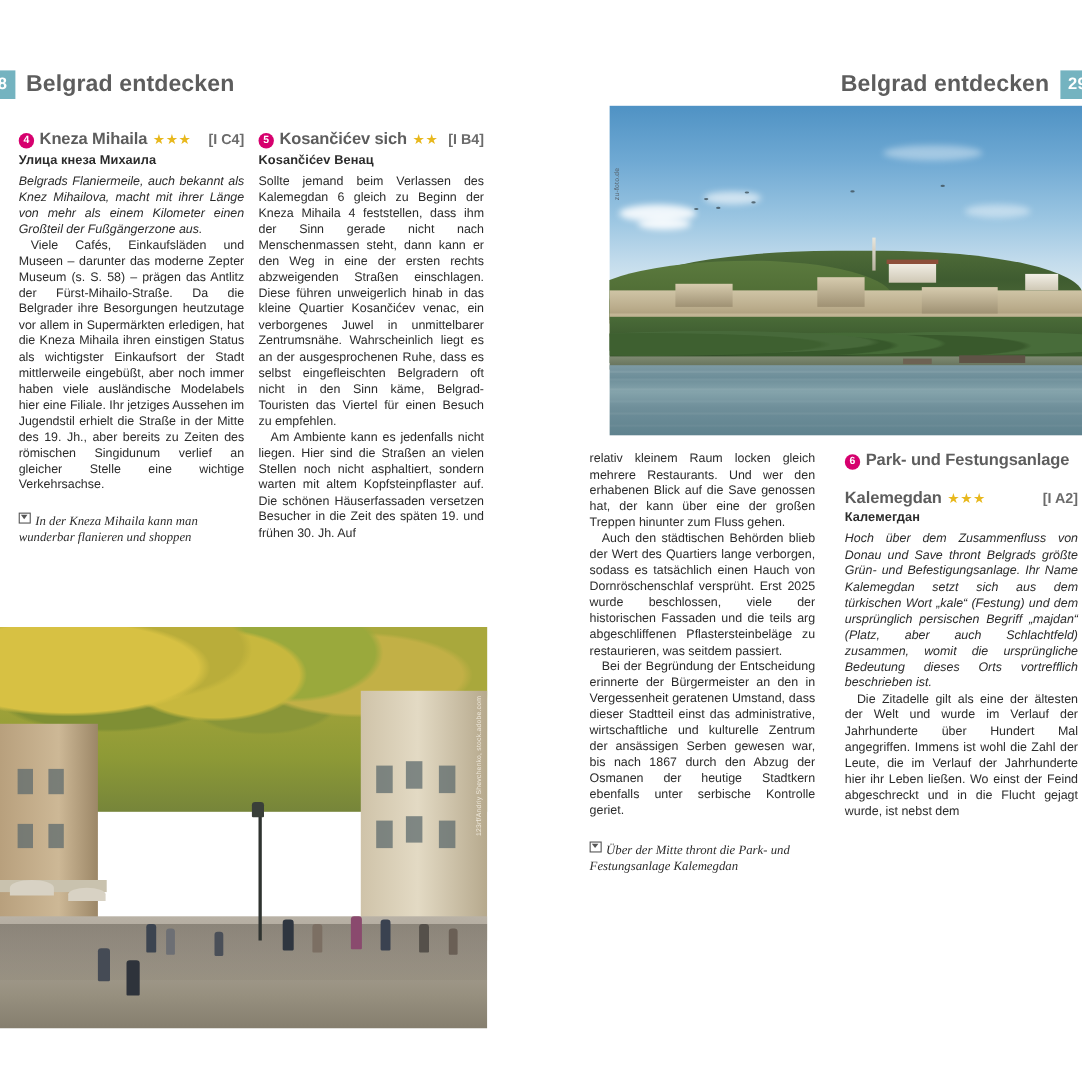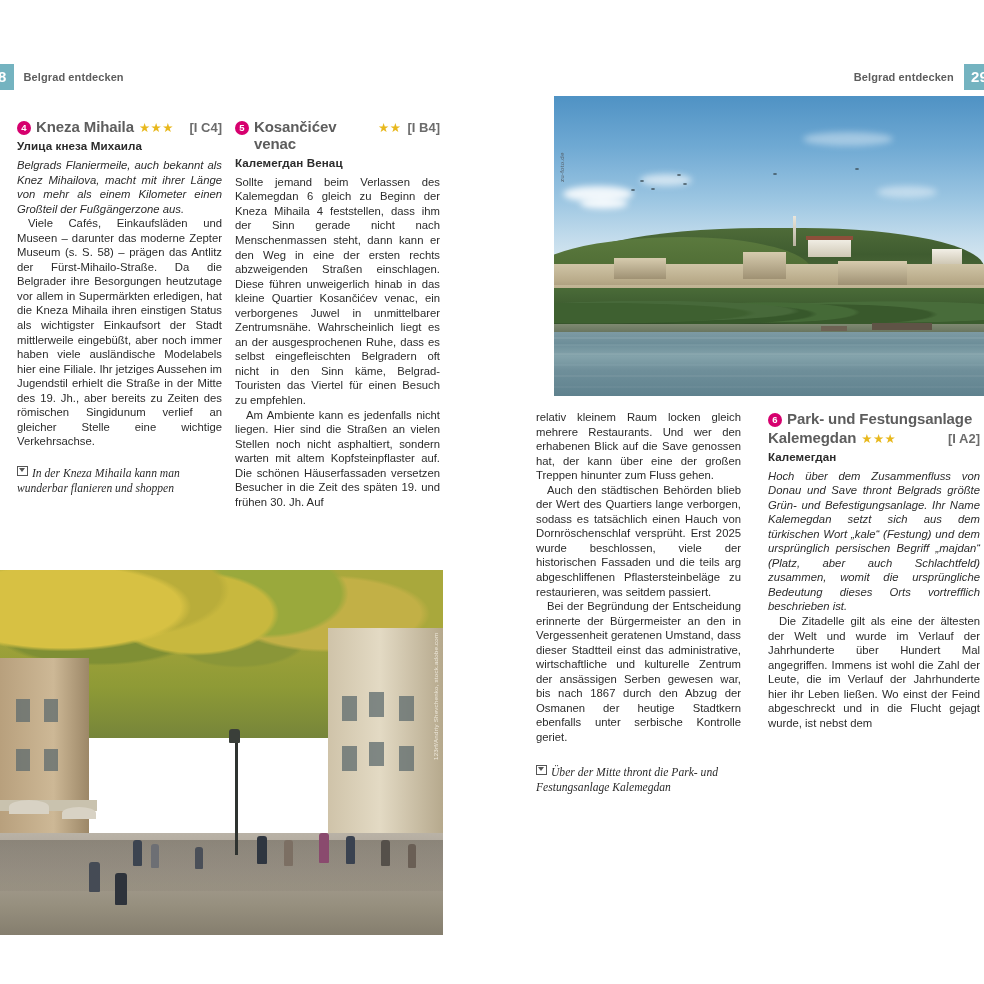--- a/index.html
+++ b/index.html
@@ -18,21 +18,21 @@
   .head-left{left:0;}
   .head-right{right:0;flex-direction:row;}
   .folio{
     background:#74b3c0;color:#ffffff;
     font-size:15px;font-weight:700;
     padding:5px 7px 6px 7px;
     line-height:1;
     letter-spacing:.2px;
   }
   .head-title{
-    font-size:11px;font-weight:700;color:#5d5d5d;
+    font-size:21px;font-weight:700;color:#5d5d5d;
     letter-spacing:.1px;
     padding:0 10px;
     white-space:nowrap;
   }
   .head-left .folio{margin-left:-9px;}
   .head-right .folio{margin-right:-11px;}
 
   
   .col{position:absolute;width:205px;text-align:justify;}
   .c1{left:17px;top:118px;}
@@ -265,47 +265,47 @@
 
     <div class="caption" style="margin-top:17px;">
       <span class="cap-icon"></span><span>In der Kneza Mihaila kann man wunderbar flanieren und shoppen</span>
     </div>
   </div>
 
   <div class="col c2">
     <div class="poi-head">
       <div class="poi-line">
         <span class="bullet">5</span>
-        <span class="poi-title">Kosančićev venac</span>
+        <span class="poi-title">Kosančićev sich</span>
         <span class="stars">★★</span>
         <span class="gridref">[I B4]</span>
       </div>
     </div>
-    <div class="cyr">Калемегдан Венац</div>
+    <div class="cyr">Kosančićev Венац</div>
     <p class="body">Sollte jemand beim Verlassen des Kalemegdan 6 gleich zu Beginn der Kneza Mihaila 4 feststellen, dass ihm der Sinn gerade nicht nach Menschenmassen steht, dann kann er den Weg in eine der ersten rechts abzweigenden Straßen einschlagen. Diese führen unweigerlich hinab in das kleine Quartier Kosančićev venac, ein verborgenes Juwel in unmittelbarer Zentrumsnähe. Wahrscheinlich liegt es an der ausgesprochenen Ruhe, dass es selbst eingefleischten Belgradern oft nicht in den Sinn käme, Belgrad-Touristen das Viertel für einen Besuch zu empfehlen.</p>
     <p class="body">Am Ambiente kann es jedenfalls nicht liegen. Hier sind die Straßen an vielen Stellen noch nicht asphaltiert, sondern warten mit altem Kopfsteinpflaster auf. Die schönen Häuserfassaden versetzen Besucher in die Zeit des späten 19. und frühen 30. Jh. Auf</p>
   </div>
 
   <div class="col c3">
     <p class="body">relativ kleinem Raum locken gleich mehrere Restaurants. Und wer den erhabenen Blick auf die Save genossen hat, der kann über eine der großen Treppen hinunter zum Fluss gehen.</p>
     <p class="body">Auch den städtischen Behörden blieb der Wert des Quartiers lange verborgen, sodass es tatsächlich einen Hauch von Dornröschenschlaf versprüht. Erst 2025 wurde beschlossen, viele der historischen Fassaden und die teils arg abgeschliffenen Pflastersteinbeläge zu restaurieren, was seitdem passiert.</p>
     <p class="body">Bei der Begründung der Entscheidung erinnerte der Bürgermeister an den in Vergessenheit geratenen Umstand, dass dieser Stadtteil einst das administrative, wirtschaftliche und kulturelle Zentrum der ansässigen Serben gewesen war, bis nach 1867 durch den Abzug der Osmanen der heutige Stadtkern ebenfalls unter serbische Kontrolle geriet.</p>
 
     <div class="caption" style="margin-top:20px;">
       <span class="cap-icon"></span><span>Über der Mitte thront die Park- und Festungsanlage Kalemegdan</span>
     </div>
   </div>
 
   <div class="col c4">
     <div class="poi-head">
       <div class="poi-line">
         <span class="bullet">6</span>
         <span class="poi-title">Park- und Festungsanlage</span>
       </div>
-      <div class="poi-line" style="margin-top:1px;">
+      <div class="poi-line" style="margin-top:16px;">
         <span class="poi-title">Kalemegdan</span>
         <span class="stars">★★★</span>
         <span class="gridref">[I A2]</span>
       </div>
     </div>
     <div class="cyr">Калемегдан</div>
     <p class="body ital">Hoch über dem Zusammenfluss von Donau und Save thront Belgrads größte Grün- und Befestigungsanlage. Ihr Name Kalemegdan setzt sich aus dem türkischen Wort „kale“ (Festung) und dem ursprünglich persischen Begriff „majdan“ (Platz, aber auch Schlachtfeld) zusammen, womit die ursprüngliche Bedeutung dieses Orts vortrefflich beschrieben ist.</p>
     <p class="body">Die Zitadelle gilt als eine der ältesten der Welt und wurde im Verlauf der Jahrhunderte über Hundert Mal angegriffen. Immens ist wohl die Zahl der Leute, die im Verlauf der Jahrhunderte hier ihr Leben ließen. Wo einst der Feind abgeschreckt und in die Flucht gejagt wurde, ist nebst dem</p>
   </div>
 

